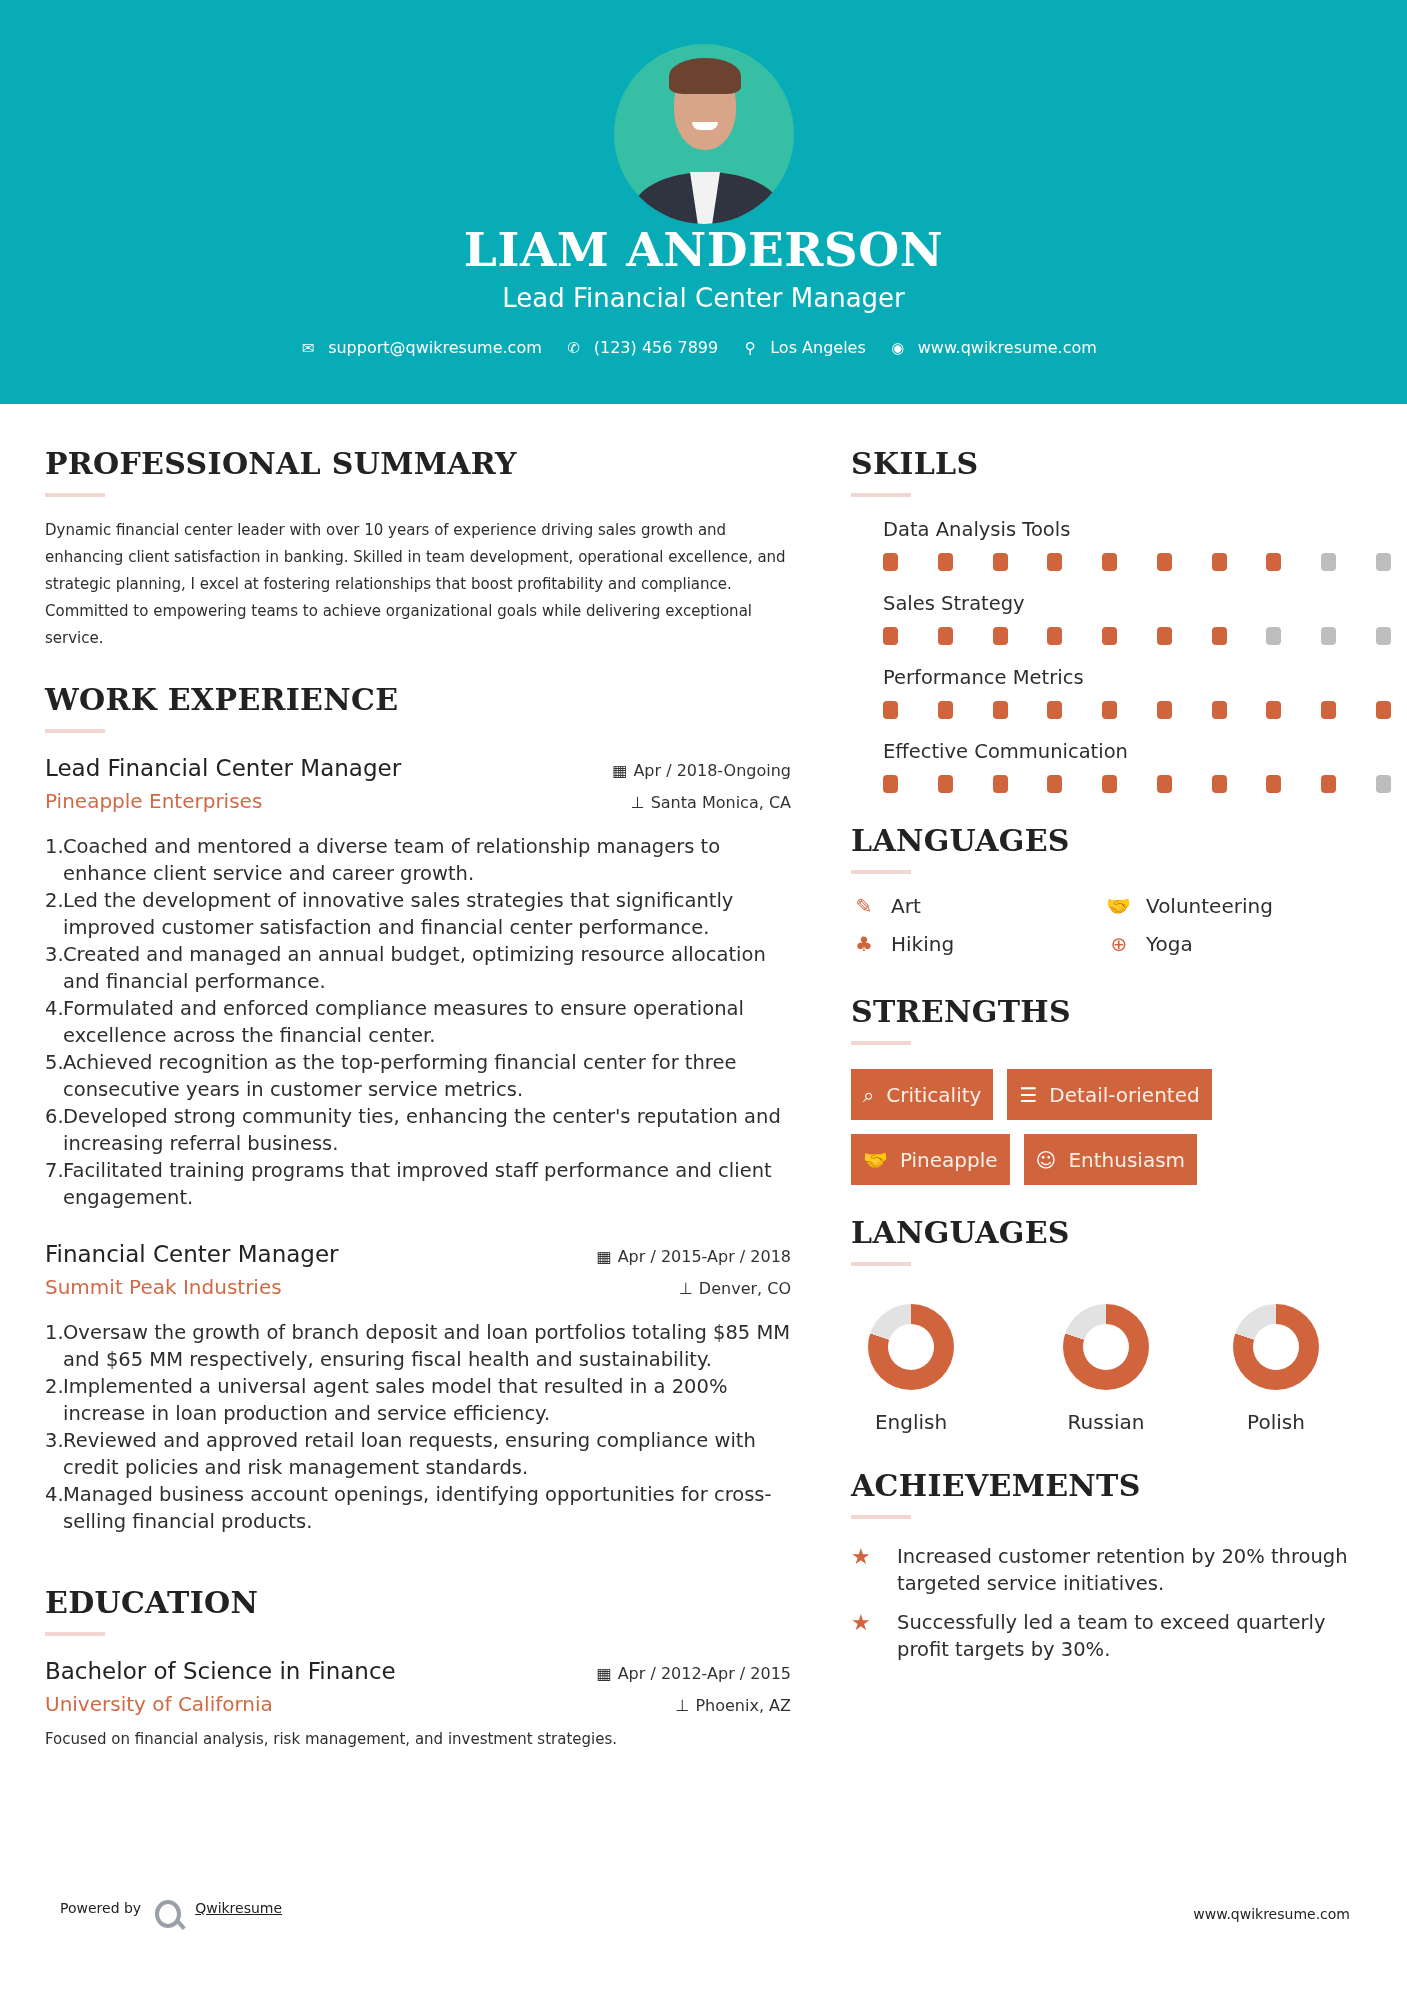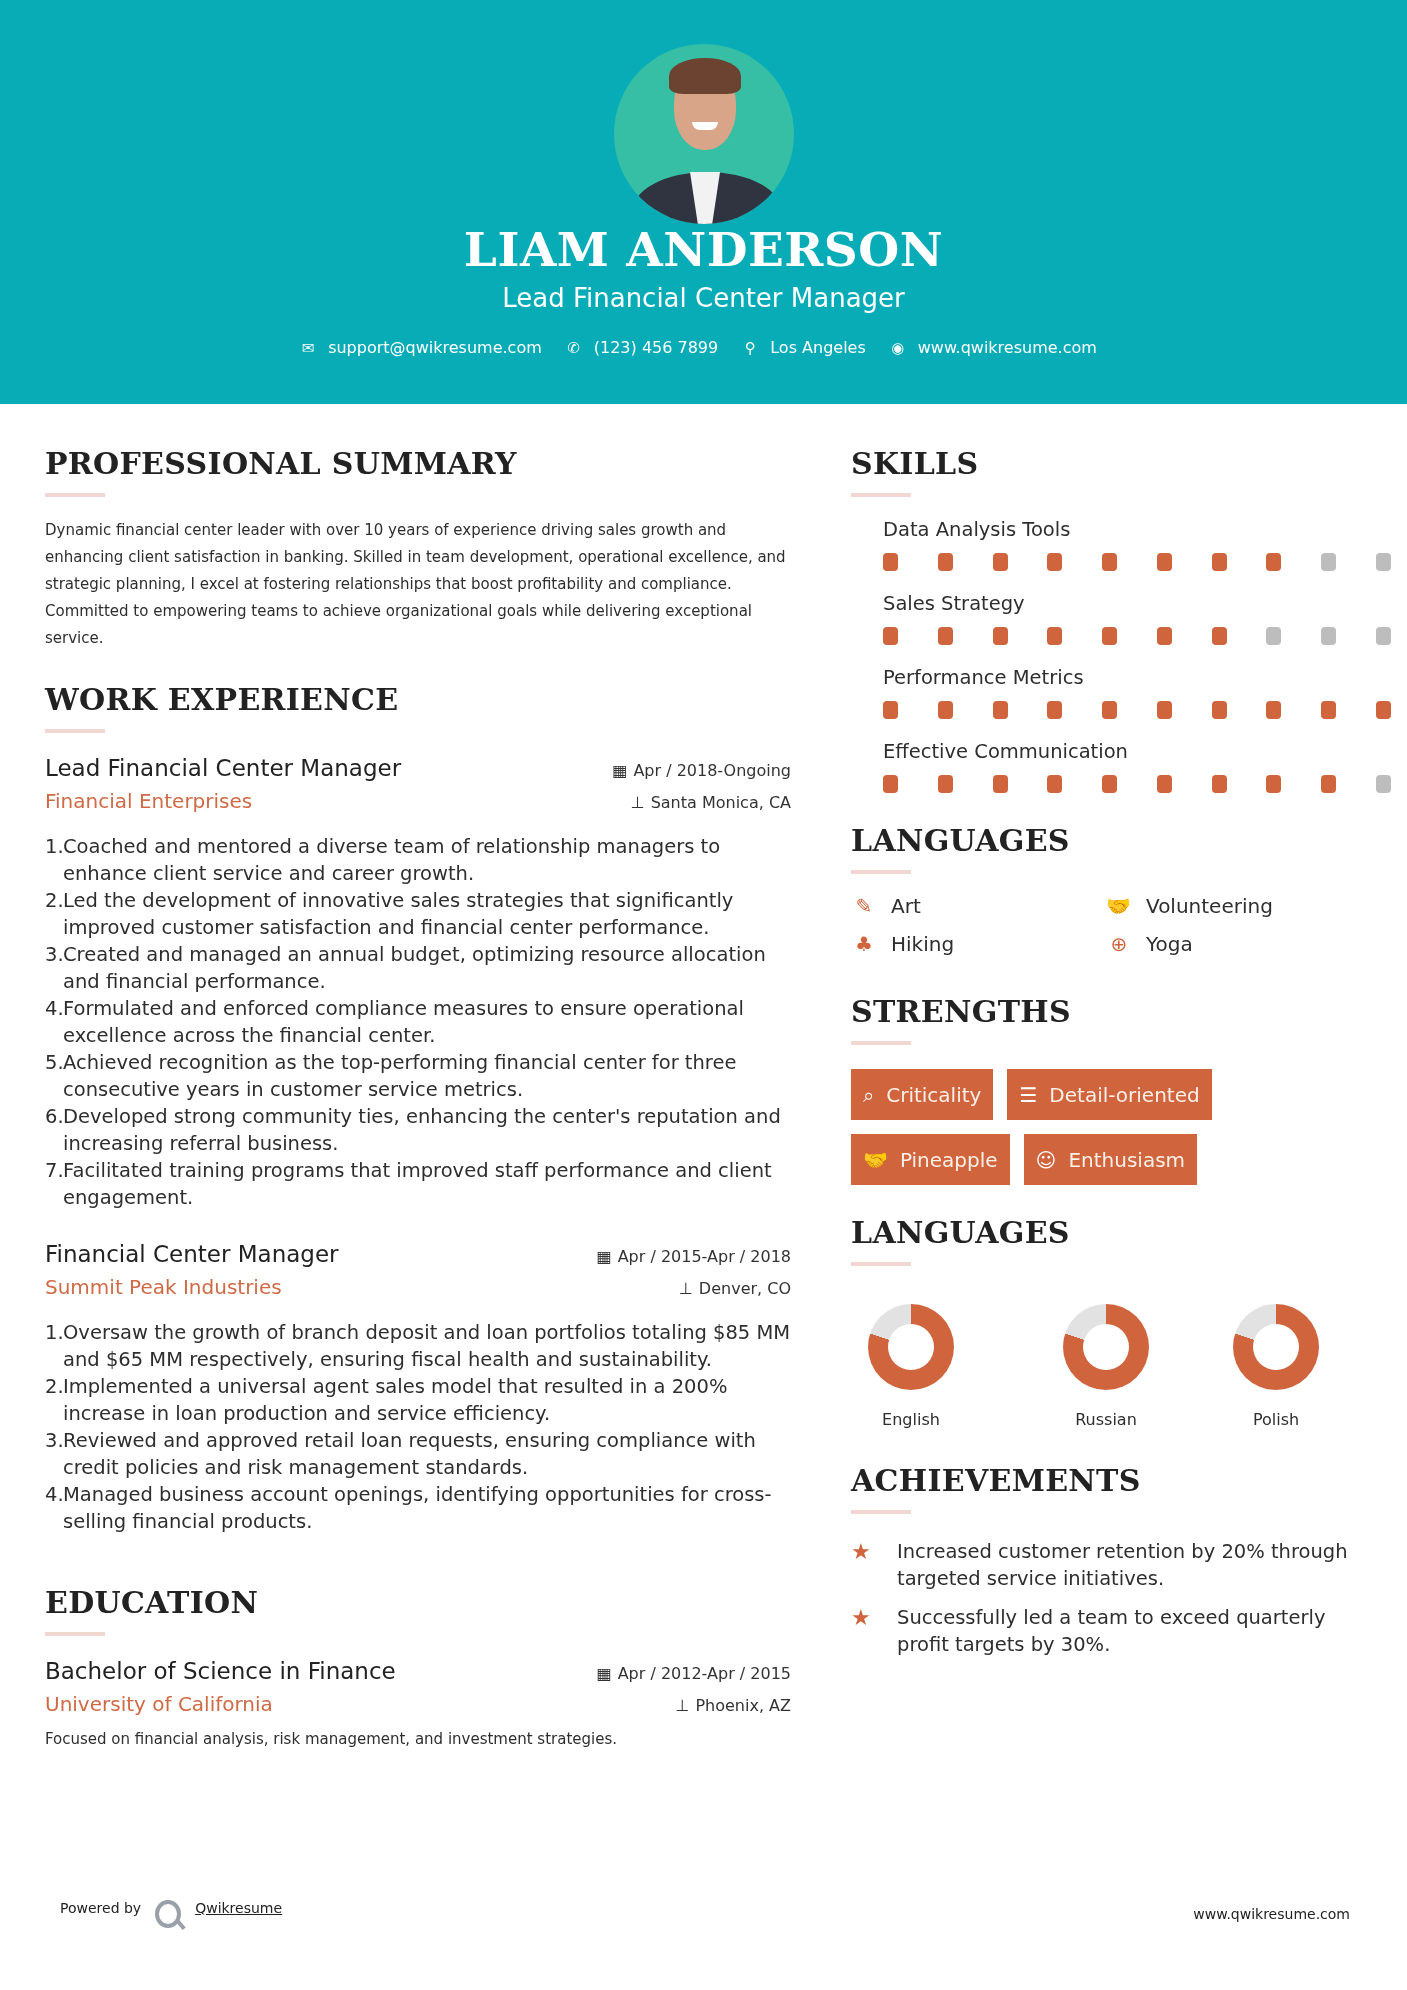--- a/index.html
+++ b/index.html
@@ -50,21 +50,21 @@
 
   .strengths { display: flex; flex-wrap: wrap; gap: 14px 14px; margin-top: 24px; width: 500px; }
   .tag { background: #d0643d; color: #fdf0e8; font-size: 20px; height: 51px; padding: 0 12px; display: flex; align-items: center; gap: 12px; }
   .tag .ico { font-size: 20px; color: #fff; }
 
   .langs { display: flex; margin-top: 38px; }
   .lang { width: 170px; display: flex; flex-direction: column; align-items: center; }
   .lang:first-child { width: 120px; margin-right: 50px; }
   .donut { width: 86px; height: 86px; border-radius: 50%; position: relative; }
   .donut::after { content: ""; position: absolute; left: 20px; top: 20px; width: 46px; height: 46px; background: #fff; border-radius: 50%; }
-  .lang-name { font-size: 16px; color: #2e2e2e; margin-top: 20px; }
+  .lang-name { font-size: 20px; color: #2e2e2e; margin-top: 20px; }
 
   .achievements { margin-top: 24px; }
   .ach { display: flex; gap: 14px; font-size: 19.5px; line-height: 27px; color: #2e2e2e; margin-bottom: 12px; }
   .ach .ico { color: #d0643d; font-size: 22px; width: 32px; flex: none; }
 
   .footer { position: absolute; left: 60px; top: 1900px; width: 1290px; display: flex; justify-content: space-between; align-items: center; font-size: 14px; color: #222; }
   .powered { display: flex; align-items: flex-start; gap: 14px; }
   .q-logo { width: 26px; height: 28px; border: 4px solid #9aa0aa; border-radius: 50%; position: relative; }
   .q-logo::after { content: ""; position: absolute; right: -6px; bottom: -6px; width: 4px; height: 10px; background: #9aa0aa; transform: rotate(-40deg); }
   .brand { text-decoration: underline; }
@@ -115,21 +115,21 @@
 
     <div class="job">
       <div class="job-head">
         <div class="job-title">Lead Financial Center Manager</div>
         <div class="job-meta">
             <span>▦</span>
             <span>Apr / 2018-Ongoing</span>
           </div>
       </div>
       <div class="job-sub">
-        <div class="company">Financial Enterprises</div>
+        <div class="company">Pineapple Enterprises</div>
         <div class="job-meta">
             <span>⊥</span>
             <span>Santa Monica, CA</span>
           </div>
       </div>
       <ol class="bullets">
         <li><span class="num">1.</span><span>Coached and mentored a diverse team of relationship managers to enhance client service and career growth.</span></li>
         <li><span class="num">2.</span><span>Led the development of innovative sales strategies that significantly improved customer satisfaction and financial center performance.</span></li>
         <li><span class="num">3.</span><span>Created and managed an annual budget, optimizing resource allocation and financial performance.</span></li>
         <li><span class="num">4.</span><span>Formulated and enforced compliance measures to ensure operational excellence across the financial center.</span></li>

